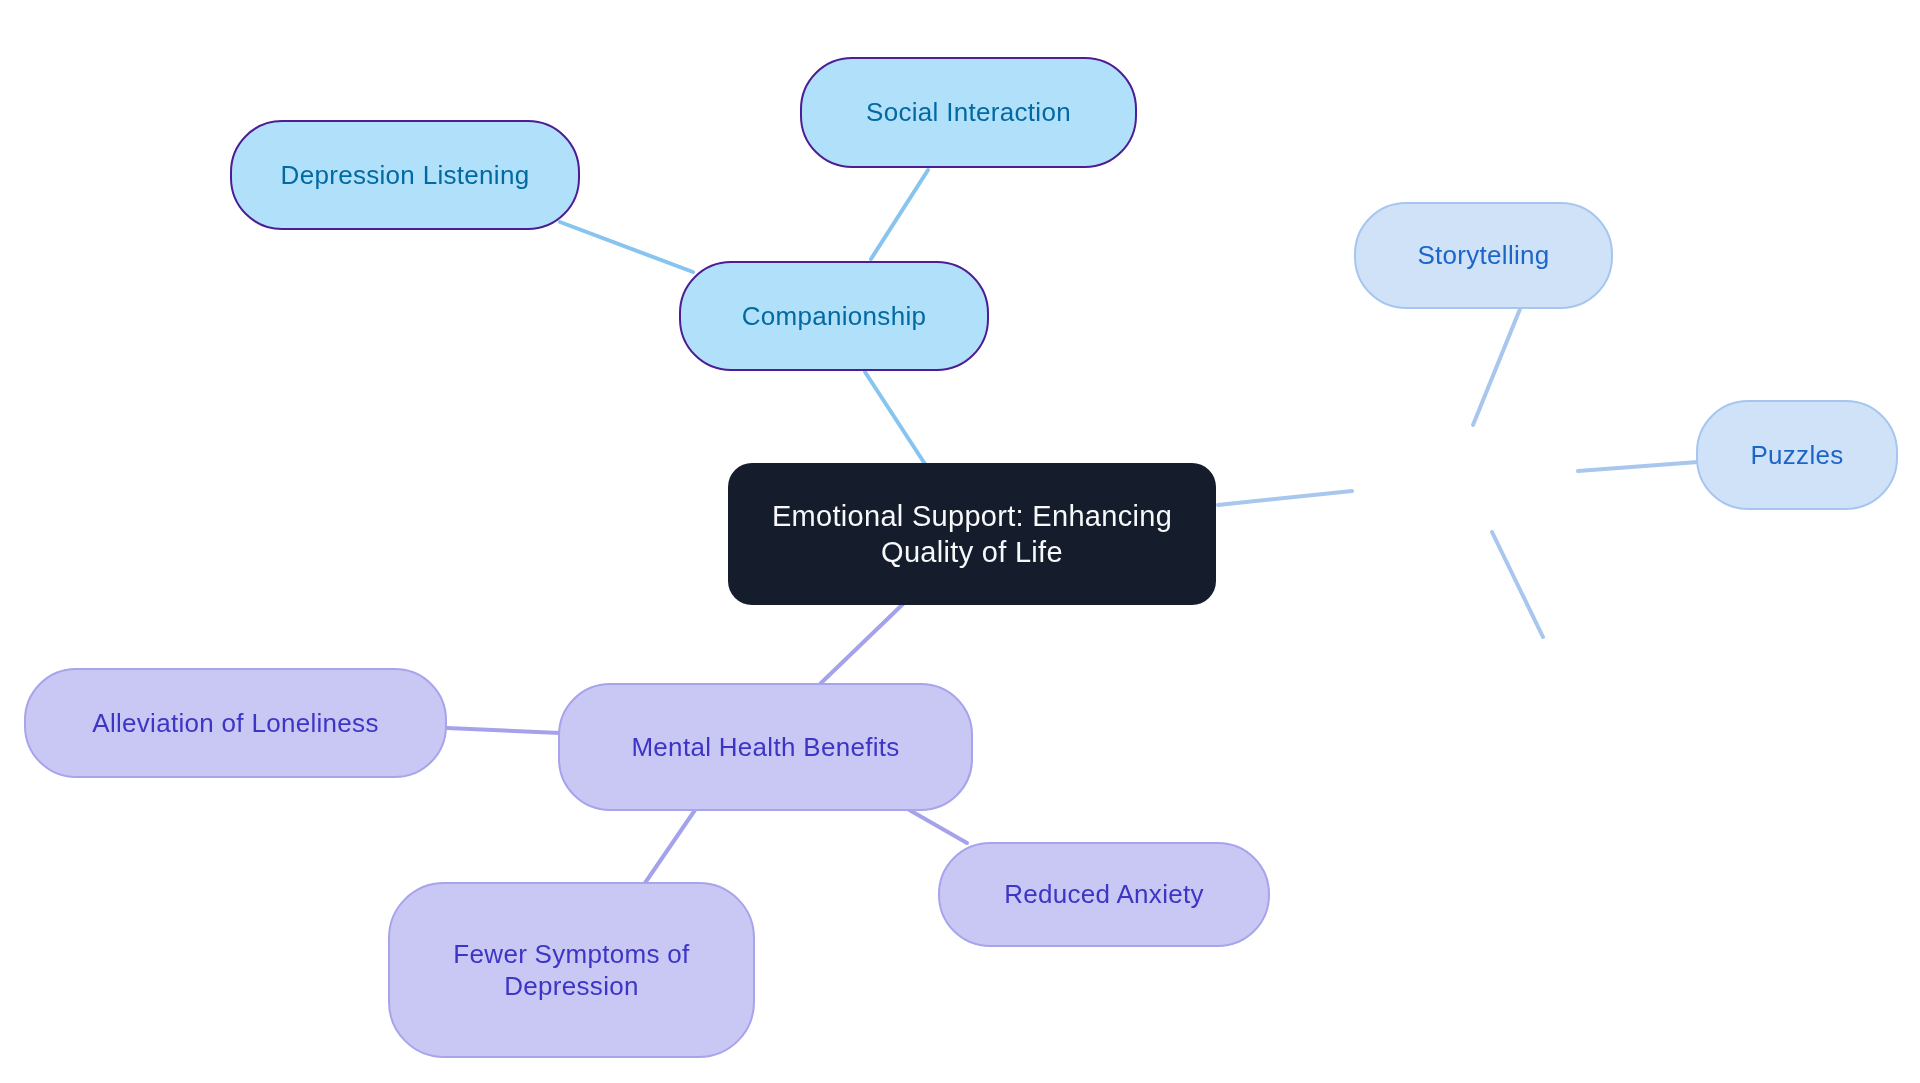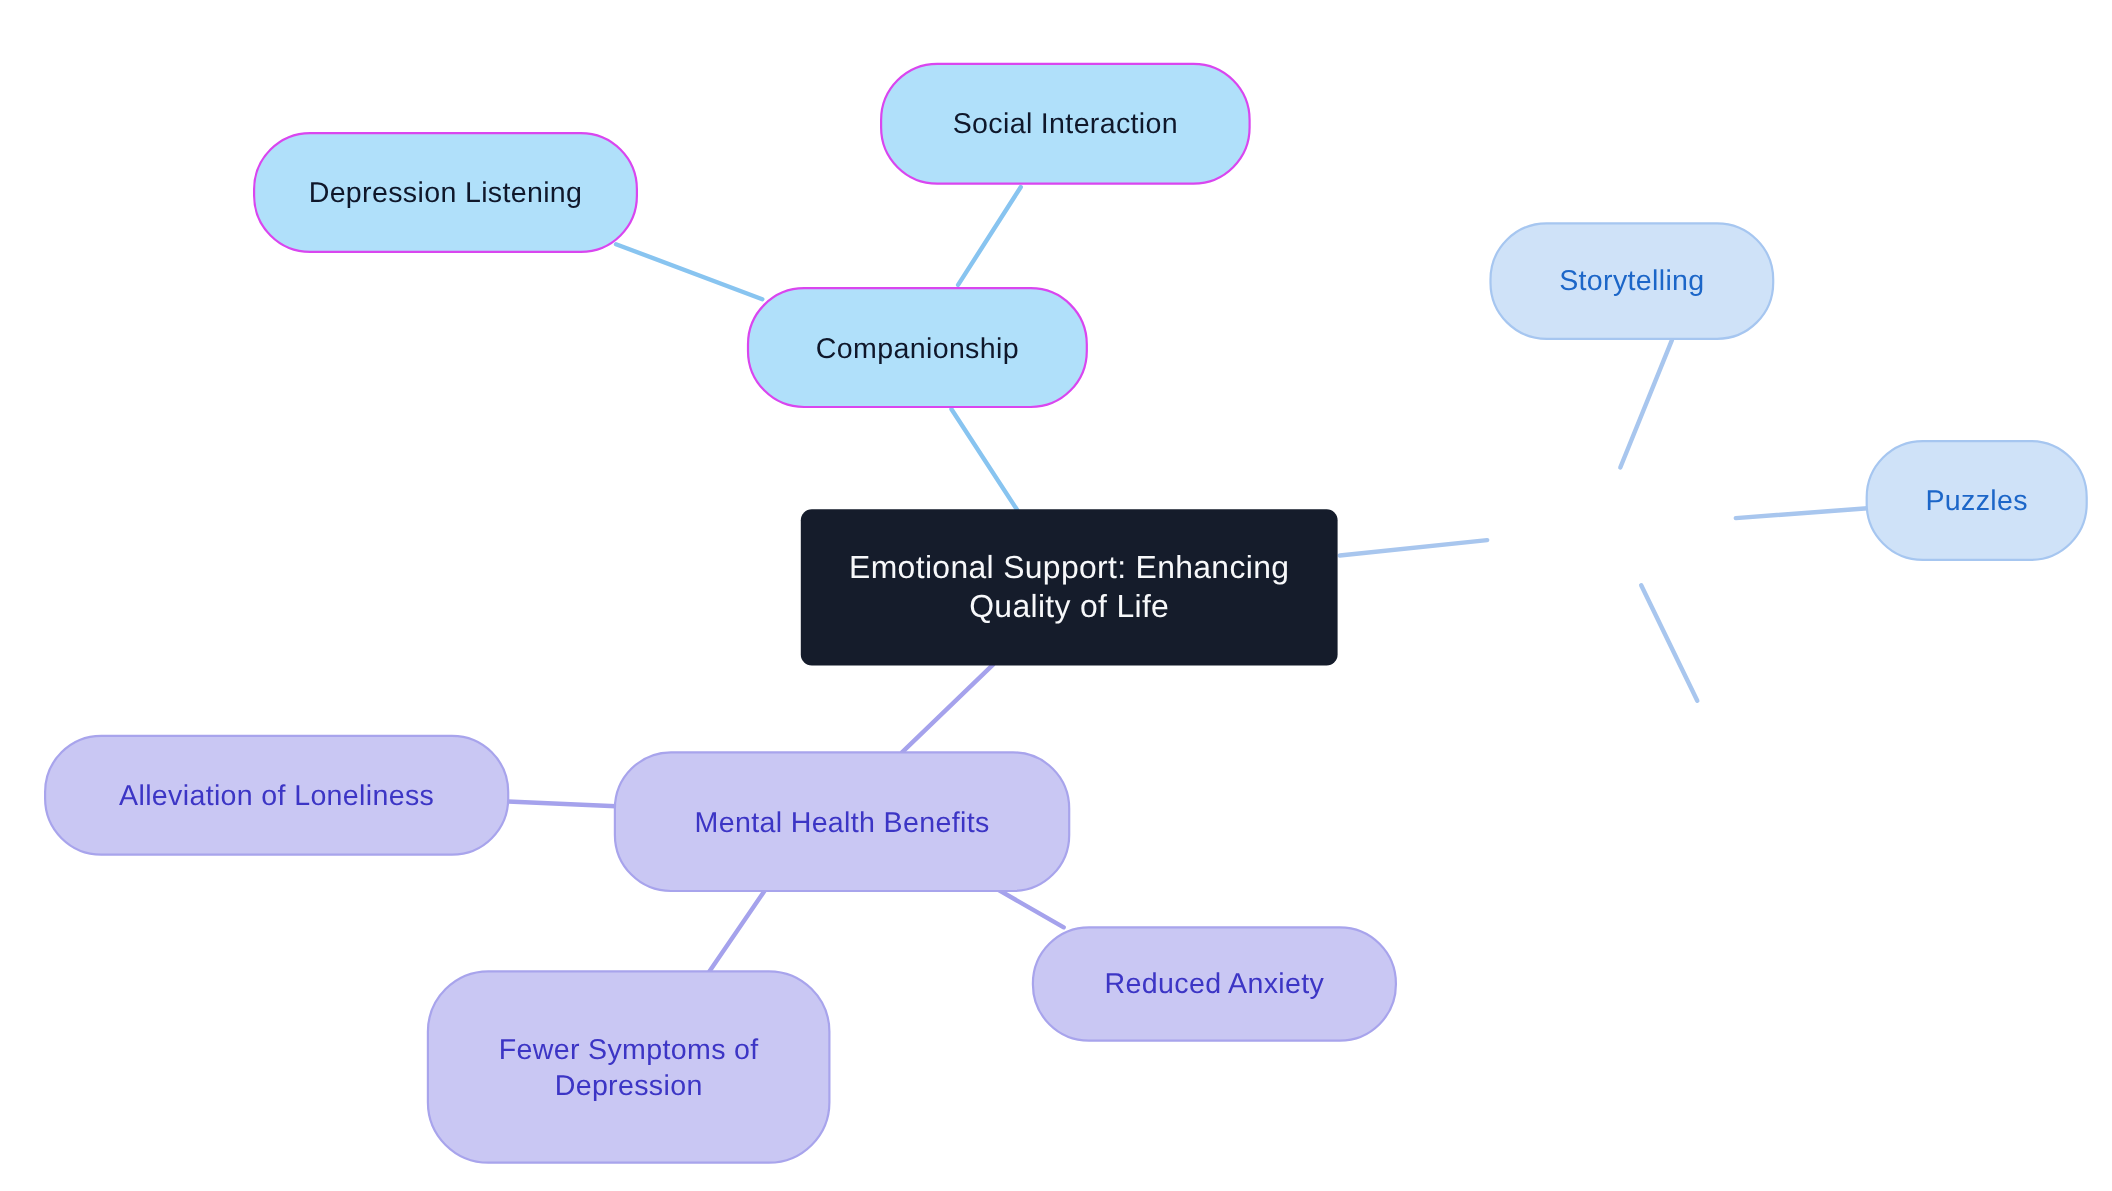--- a/index.html
+++ b/index.html
@@ -36,29 +36,29 @@
     letter-spacing: 0.3px;
     line-height: 1.25;
     padding: 6px 24px;
     cursor: default;
   }
   
   .node.center {
     left: 728px; top: 463px; width: 488px; height: 142px;
     background: #151c2b;
     color: #f7f8fa;
-    border-radius: 10px;
+    border-radius: 24px;
     font-size: 29px;
     border: none;
   }
   
   .node.g-comp {
     background: #b0e0fa;
-    border: 2px solid #d946ef;
-    color: #0f172a;
+    border: 2px solid #4c1d95;
+    color: #0369a1;
   }
   #n-companionship        { left: 679px;  top: 261px; width: 310px; height: 110px; }
   #n-attentive-listening  { left: 230px;  top: 120px; width: 350px; height: 110px; }
   #n-social-interaction   { left: 800px;  top: 57px;  width: 337px; height: 111px; }
   
   .node.g-act {
     background: #cfe2f8;
     border: 2px solid #a6c6f0;
     color: #1c66c8;
     text-align: right;
@@ -67,21 +67,21 @@
   #n-storytelling { left: 1354px; top: 202px; width: 259px; height: 107px; }
   #n-puzzles      { left: 1696px; top: 400px; width: 202px; height: 110px; }
   #n-short-walks  { left: 1443px; top: 636px; width: 264px; height: 107px; }
   
   .node.g-mhb {
     background: #c9c7f3;
     border: 2px solid #a8a4ec;
     color: #3c35c5;
   }
   #n-mental-health-benefits       { left: 558px; top: 683px; width: 415px; height: 128px; }
-  #n-alleviation-of-loneliness    { left: 40px;  top: 668px; width: 423px; height: 110px; }
+  #n-alleviation-of-loneliness    { left: 24px;  top: 668px; width: 423px; height: 110px; }
   #n-fewer-symptoms-of-depression { left: 388px; top: 882px; width: 367px; height: 176px; border-radius: 56px; }
   #n-reduced-anxiety              { left: 938px; top: 842px; width: 332px; height: 105px; }
 </style>
 </head>
 <body>
 
 <div class="stage">
 
   <svg class="edges" viewBox="0 0 1920 1083" xmlns="http://www.w3.org/2000/svg">
 

